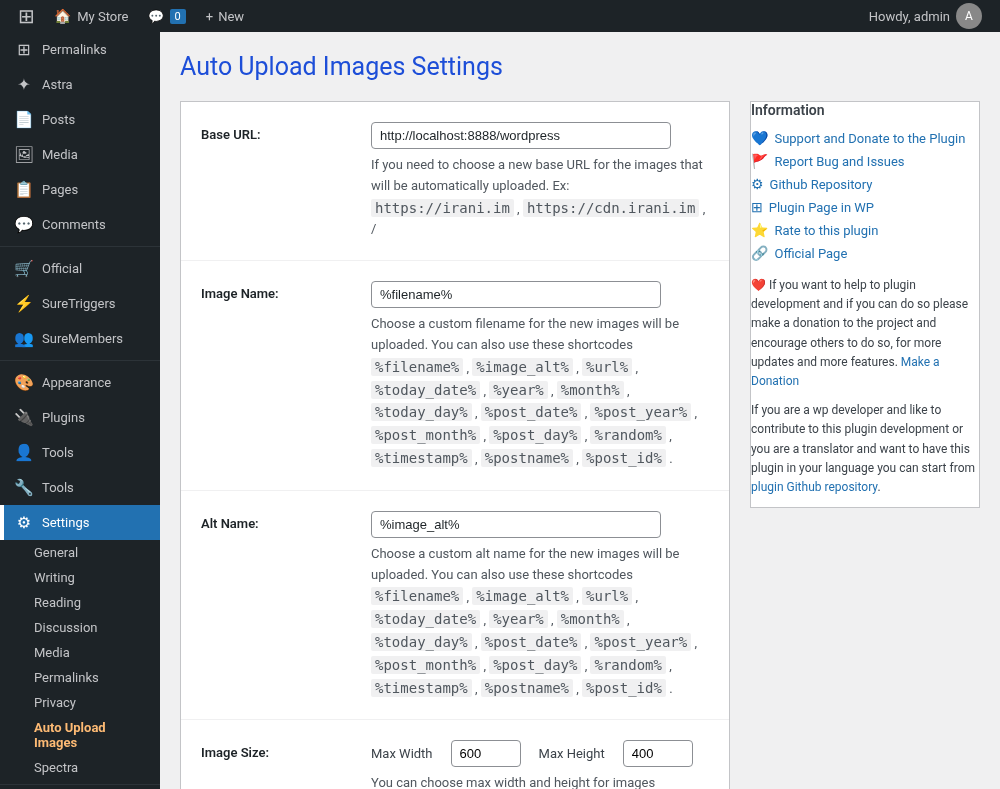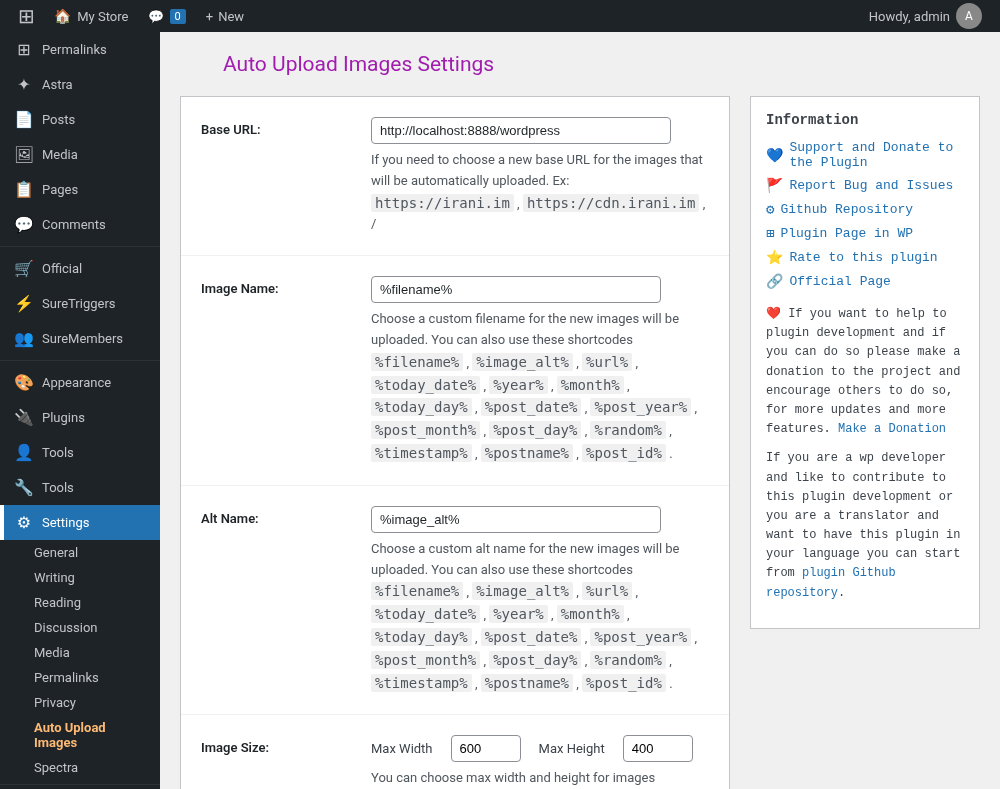--- a/index.html
+++ b/index.html
@@ -65,21 +65,21 @@
       padding: 5px 10px 5px 34px;
       color: #c3c4c7;
       cursor: pointer;
       font-size: 13px;
     }
     .submenu-item.active { color: #fdba74; font-weight: 700; }
 
     
     #wpcontent { flex: 1; padding: 20px; background: #f0f0f1; }
     .wrap { max-width: 100%; }
-    .page-title { font-size: 21px; font-weight: 400; color: #a21caf; margin-bottom: 20px; margin-left: 43px; }
+    .page-title { font-size: 25px; font-weight: 400; color: #1d4ed8; margin-bottom: 20px; }
 
     
     .content-area { display: flex; gap: 20px; }
     .settings-panel { flex: 1; background: #fff; border: 1px solid #c3c4c7; }
     .settings-row {
       display: flex;
       padding: 20px;
       border-bottom: 1px solid #f0f0f1;
       align-items: flex-start;
       gap: 20px;
@@ -122,22 +122,20 @@
       border-radius: 2px;
     }
     .image-size-row { display: flex; align-items: center; gap: 18px; }
     .image-size-row label { font-size: 13px; }
 
     
     .info-sidebar { width: 230px; flex-shrink: 0; }
     .info-box {
       background: #fff;
       border: 1px solid #c3c4c7;
-      padding: 15px;
-      font-family: Liberation Mono, monospace;
     }
     .info-box h3 { font-size: 14px; font-weight: 600; margin-bottom: 12px; }
     .info-links { display: flex; flex-direction: column; gap: 7px; margin-bottom: 15px; }
     .info-link {
       display: flex;
       align-items: center;
       gap: 6px;
       color: #2271b1;
       cursor: pointer;
       font-size: 13px;

